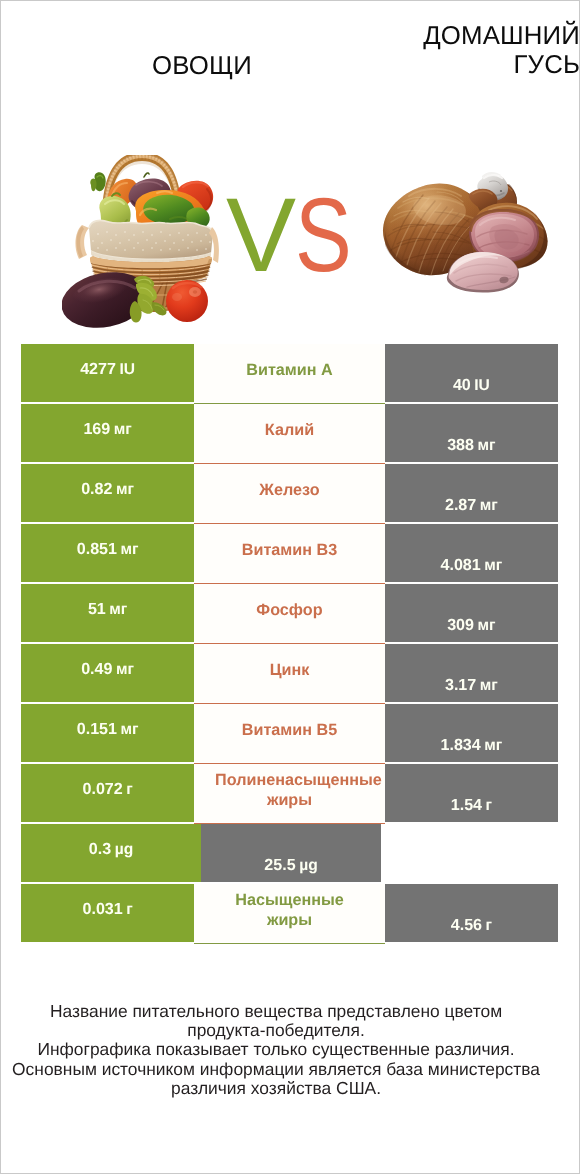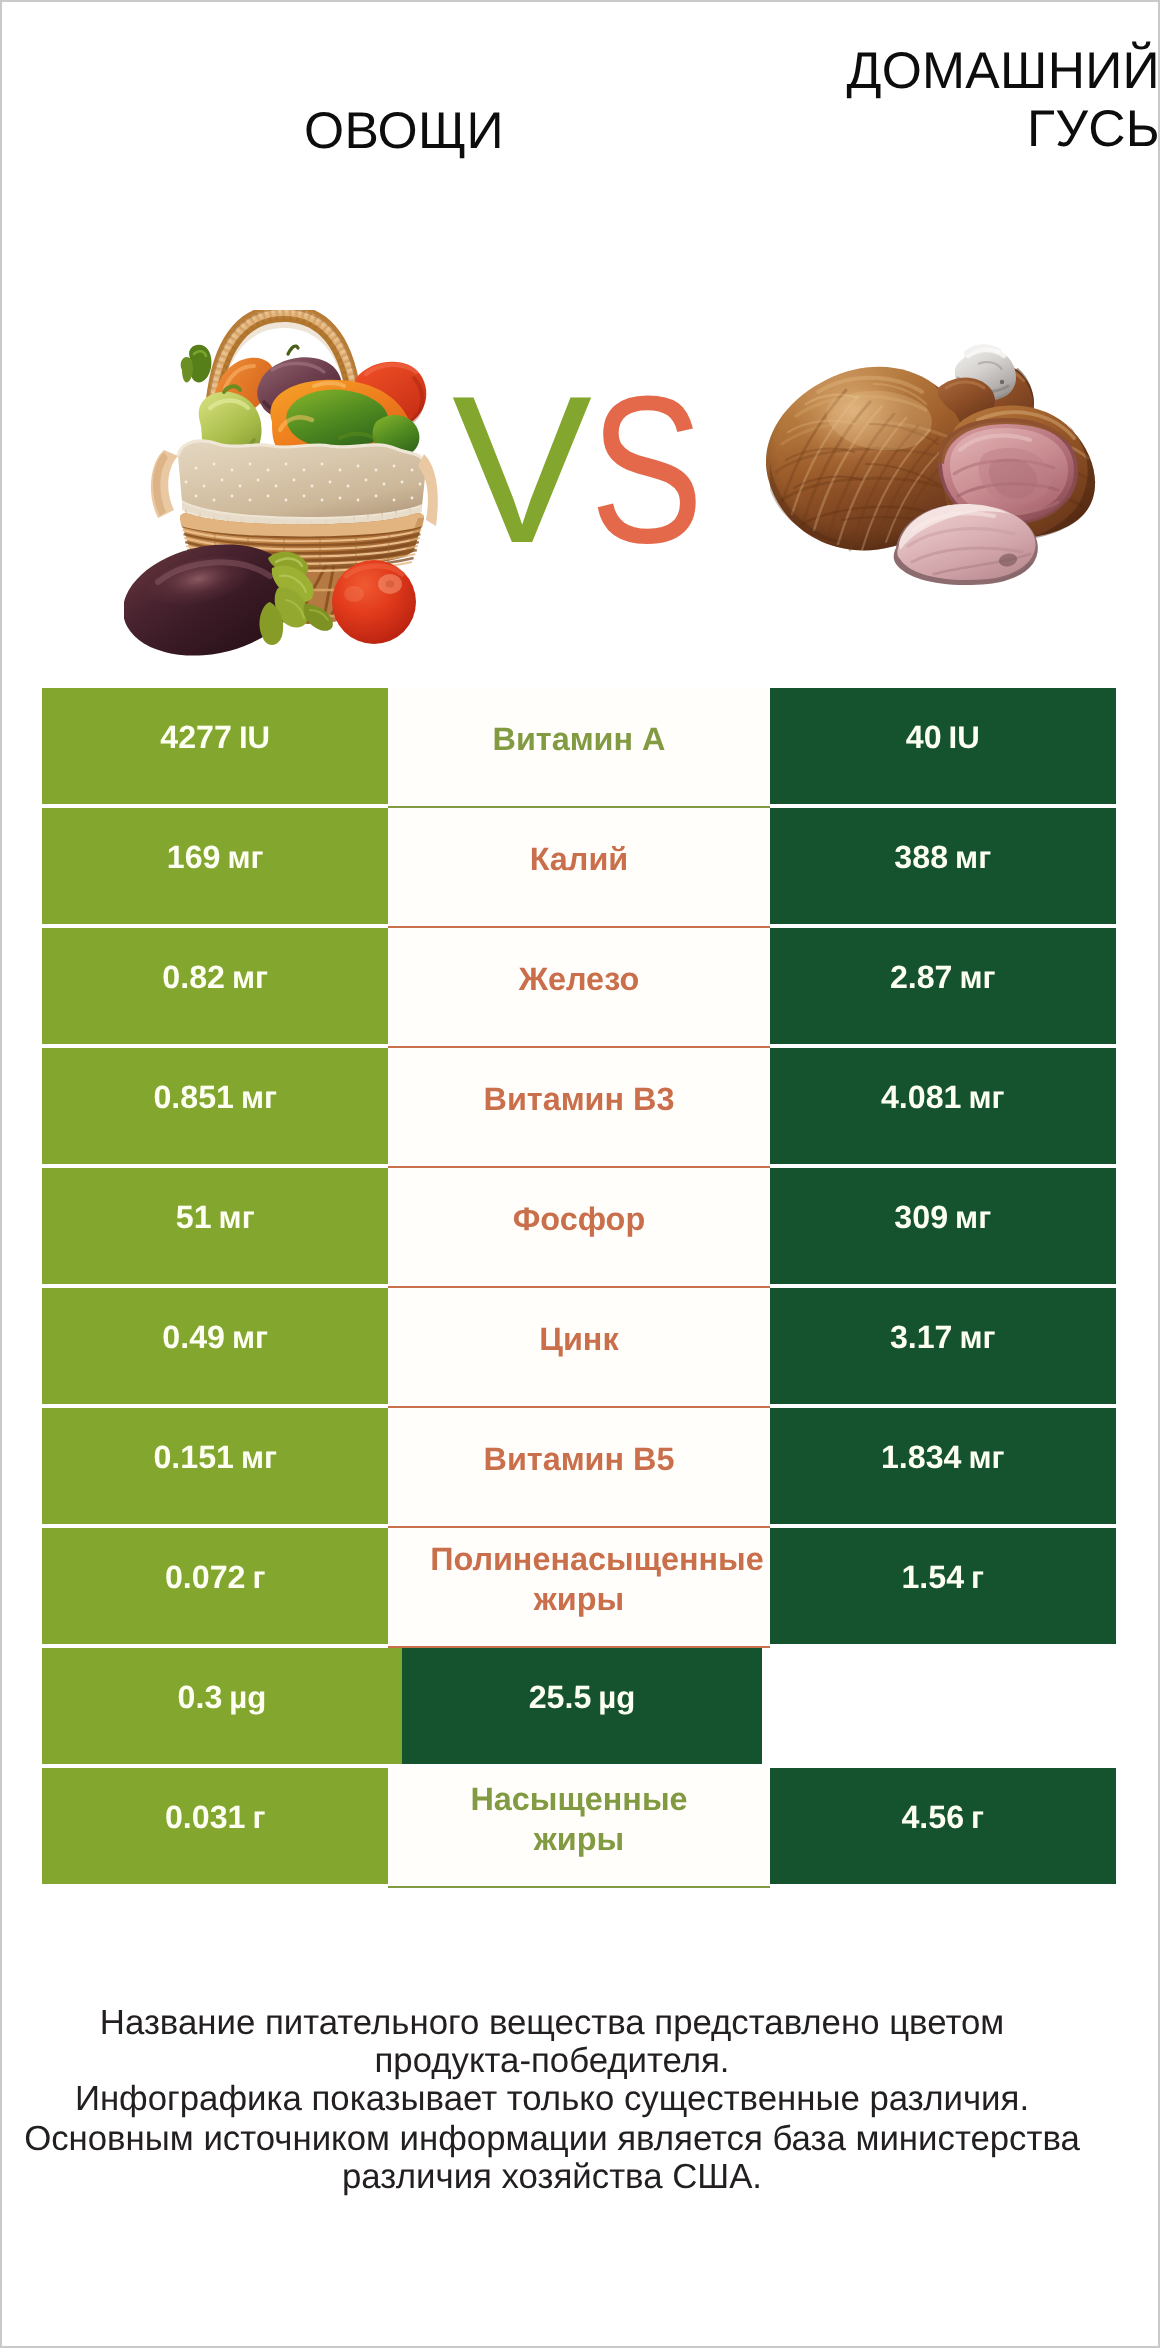--- a/index.html
+++ b/index.html
@@ -33,21 +33,21 @@
 
   
   .table{position:absolute;left:21px;top:344px;width:537px;}
   .row{position:relative;height:58px;margin-bottom:2px;display:flex;}
   .row:last-child{margin-bottom:0;}
   .cellL,.cellR{position:relative;z-index:2;}
   .cellM{z-index:1;}
   .cellL,.cellR{width:180px;height:58px;display:flex;align-items:center;justify-content:center;
      color:#fdfff2;font-size:16.1px;font-weight:700;box-sizing:border-box;padding-bottom:7px;}
   .cellL{background:#83a62f;}
-  .cellR{background:#14532d;}
+  .cellR{background:#737373;align-items:flex-end;}
   .cellM{position:relative;width:198px;height:58px;display:flex;align-items:center;justify-content:center;
      background:#fffefb;font-size:16.2px;font-weight:700;text-align:center;line-height:20px;
      box-sizing:border-box;overflow:visible;padding-bottom:7px;}
   .cellM .ntext{display:block;width:179px;white-space:nowrap;}
   .cellM .ntext .nline{display:block;}
   .cellM .ntext .nline.shift{position:relative;left:9px;}
   .cellM.green{color:#829a42;}
   .cellM.red{color:#ca6f4c;}
   .cellM::after{content:"";position:absolute;left:0;right:0;bottom:-2px;height:1px;background:currentColor;}
   .unit{font-size:15.6px;font-weight:700;margin-left:3.5px;}

